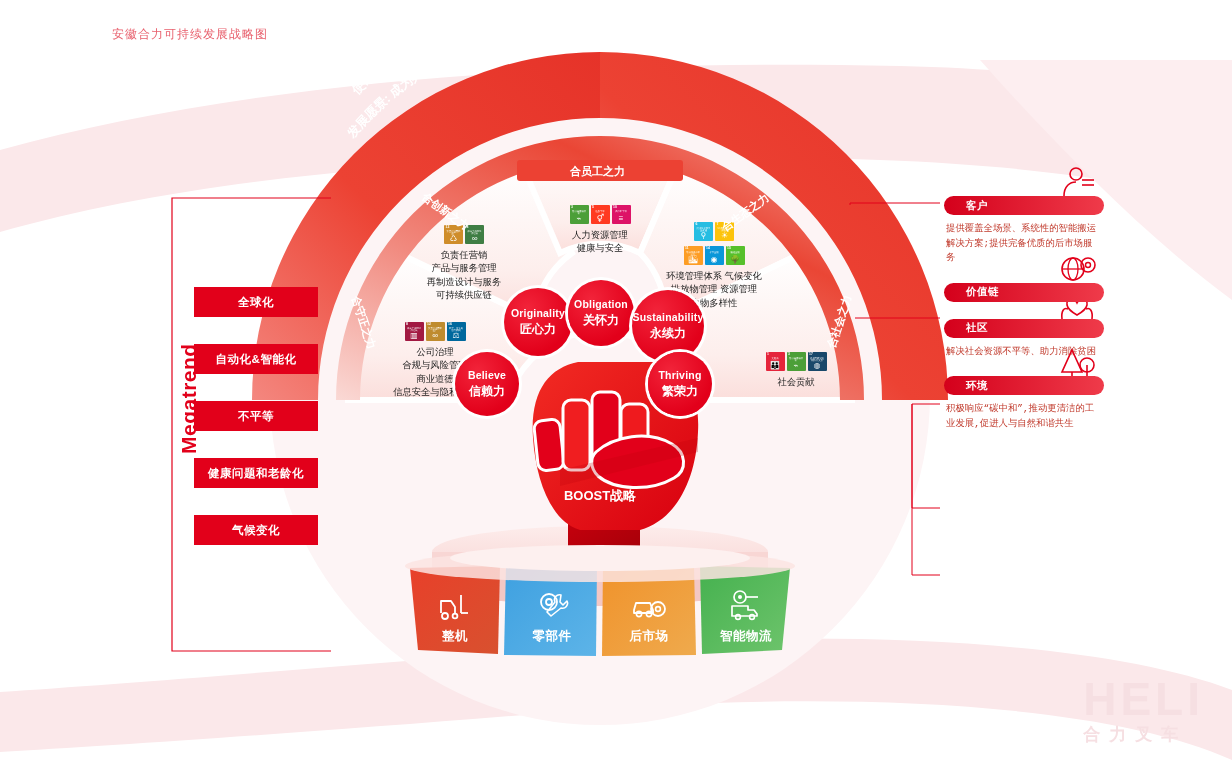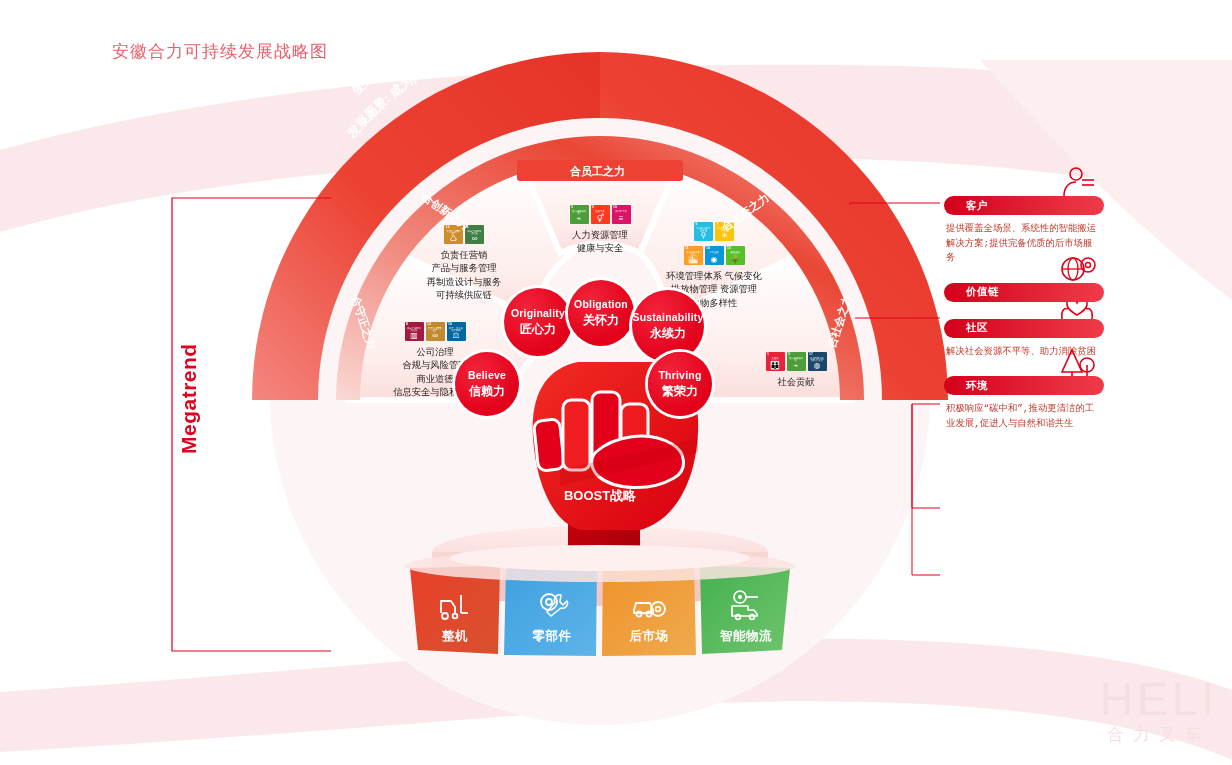--- a/index.html
+++ b/index.html
@@ -6,32 +6,32 @@
   body{
     width:1232px;height:765px;position:relative;overflow:hidden;
     background:#ffffff;
     font-family:"Liberation Sans","DejaVu Sans",sans-serif;
     color:#333;
   }
   
   .bg-wash{position:absolute;inset:0;overflow:hidden;z-index:0;}
   .bg-wash svg{position:absolute;left:0;top:0;}
   .watermark{
-    position:absolute;right:14px;bottom:22px;z-index:1;
-    text-align:center;line-height:1;
-    color:#f6dfe2;font-weight:normal;letter-spacing:4px;
+    position:absolute;right:28px;bottom:22px;z-index:1;
+    text-align:left;line-height:1;
+    color:#f6dfe2;font-weight:bold;letter-spacing:4px;
     user-select:none;
   }
   .watermark .wm-main{font-size:46px;}
   .watermark .wm-sub{font-size:17px;letter-spacing:9px;margin-top:4px;}
 
   
   .page-title{
-    position:absolute;left:112px;top:40px;z-index:6;
-    font-size:17px;color:#e8606d;font-weight:500;letter-spacing:1px;
+    position:absolute;left:112px;top:26px;z-index:6;
+    font-size:12px;color:#e8606d;font-weight:500;letter-spacing:1px;
   }
 
   
   .stage{position:absolute;inset:0;z-index:4;}
   .stage > svg{position:absolute;left:0;top:0;}
 
   
   .megatrend{position:absolute;left:156px;top:197px;width:175px;height:455px;z-index:6;}
   .mt-bracket{position:absolute;left:0;top:0;width:100%;height:100%;}
   .mt-label{
@@ -400,20 +400,27 @@
 <div class="boost-c" style="left:648px;top:352px;width:64px;height:64px;text-align:center;">
   <span class="boost-en">Thriving</span>
   <span class="boost-cn">繁荣力</span>
 </div>
 
 <div class="megatrend">
   <svg class="mt-bracket" viewBox="0 0 175 455">
     <path d="M175,1 L16,1 L16,454 L175,454" fill="none" stroke="#e2001a" stroke-width="1.2"></path>
   </svg>
   <div class="mt-label">Megatrend</div>
+  <div class="mt-list">
+    <div class="mt-item">全球化</div>
+    <div class="mt-item">自动化&amp;智能化</div>
+    <div class="mt-item">不平等</div>
+    <div class="mt-item">健康问题和老龄化</div>
+    <div class="mt-item">气候变化</div>
+  </div>
 </div>
 
 <div class="stake">
 
   <div class="stake-item">
     <svg class="stake-icon" width="42" height="32" viewBox="0 0 42 32">
       <circle cx="20" cy="8" r="6" fill="none" stroke="#e2001a" stroke-width="1.6"></circle>
       <path d="M8,30 C8,20 14,16 20,16" fill="none" stroke="#e2001a" stroke-width="1.6"></path>
       <line x1="26" y1="14" x2="38" y2="14" stroke="#e2001a" stroke-width="1.6"></line>
       <line x1="26" y1="19" x2="38" y2="19" stroke="#e2001a" stroke-width="1.6"></line>

